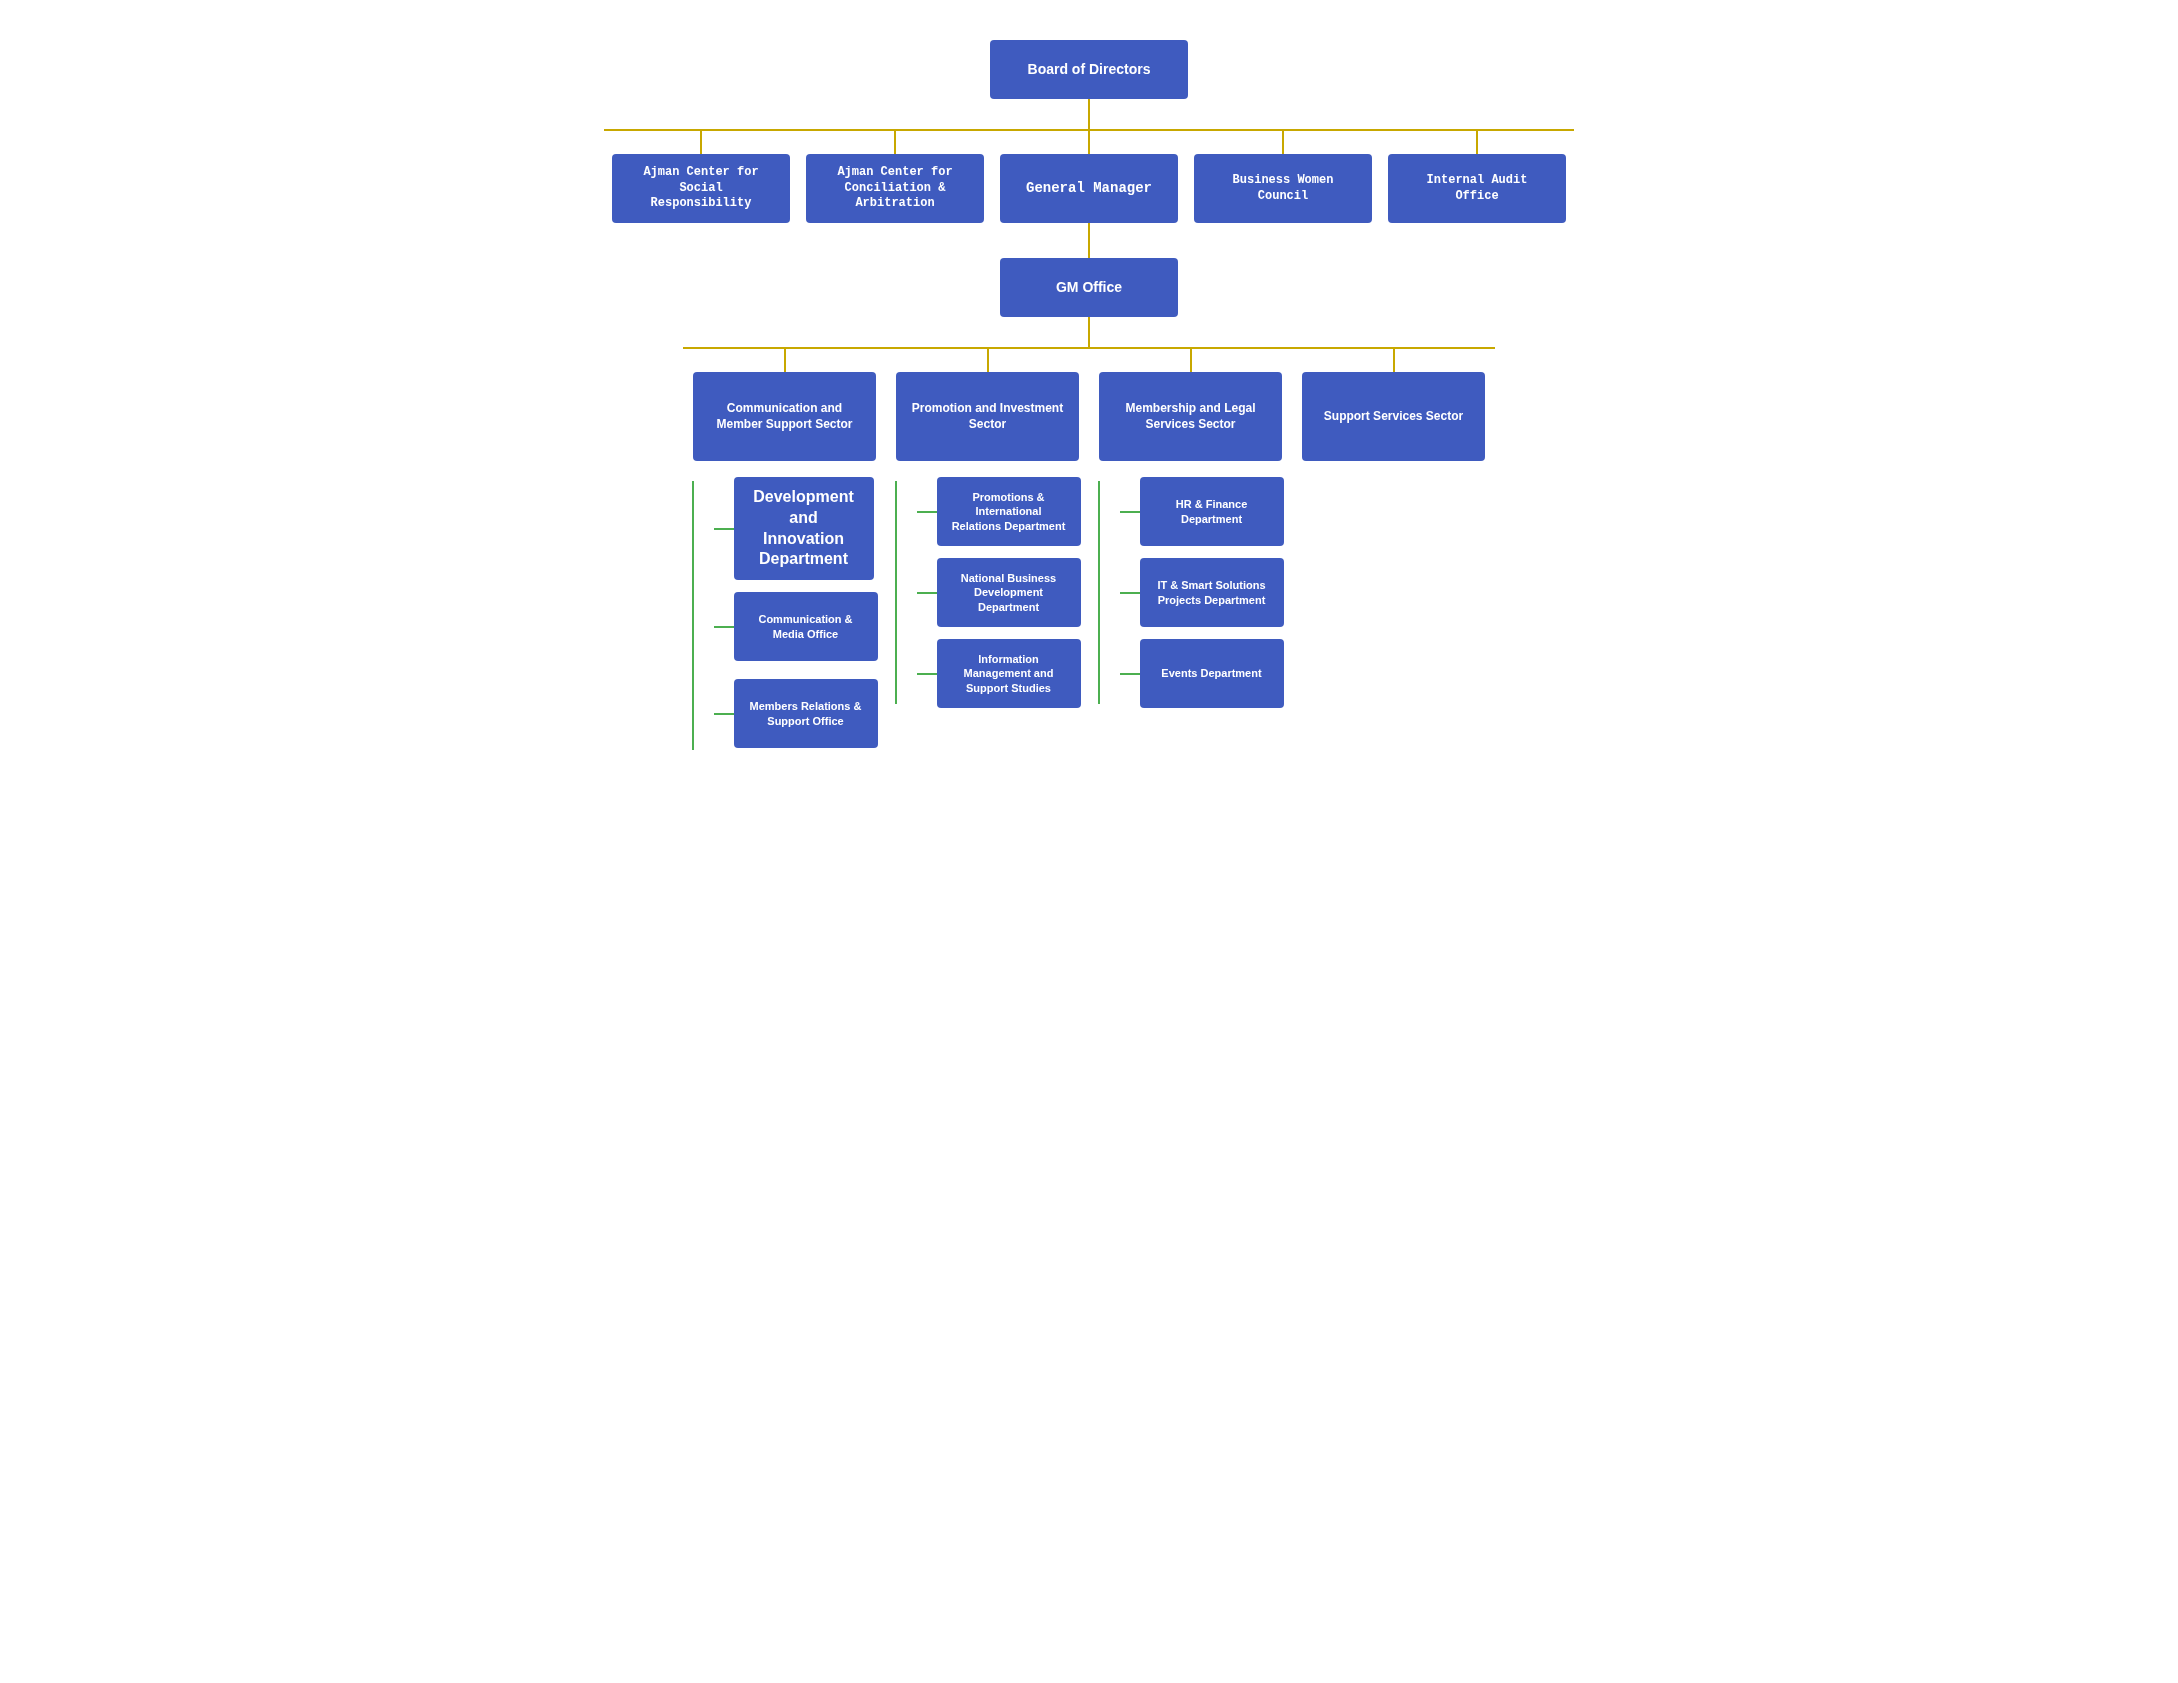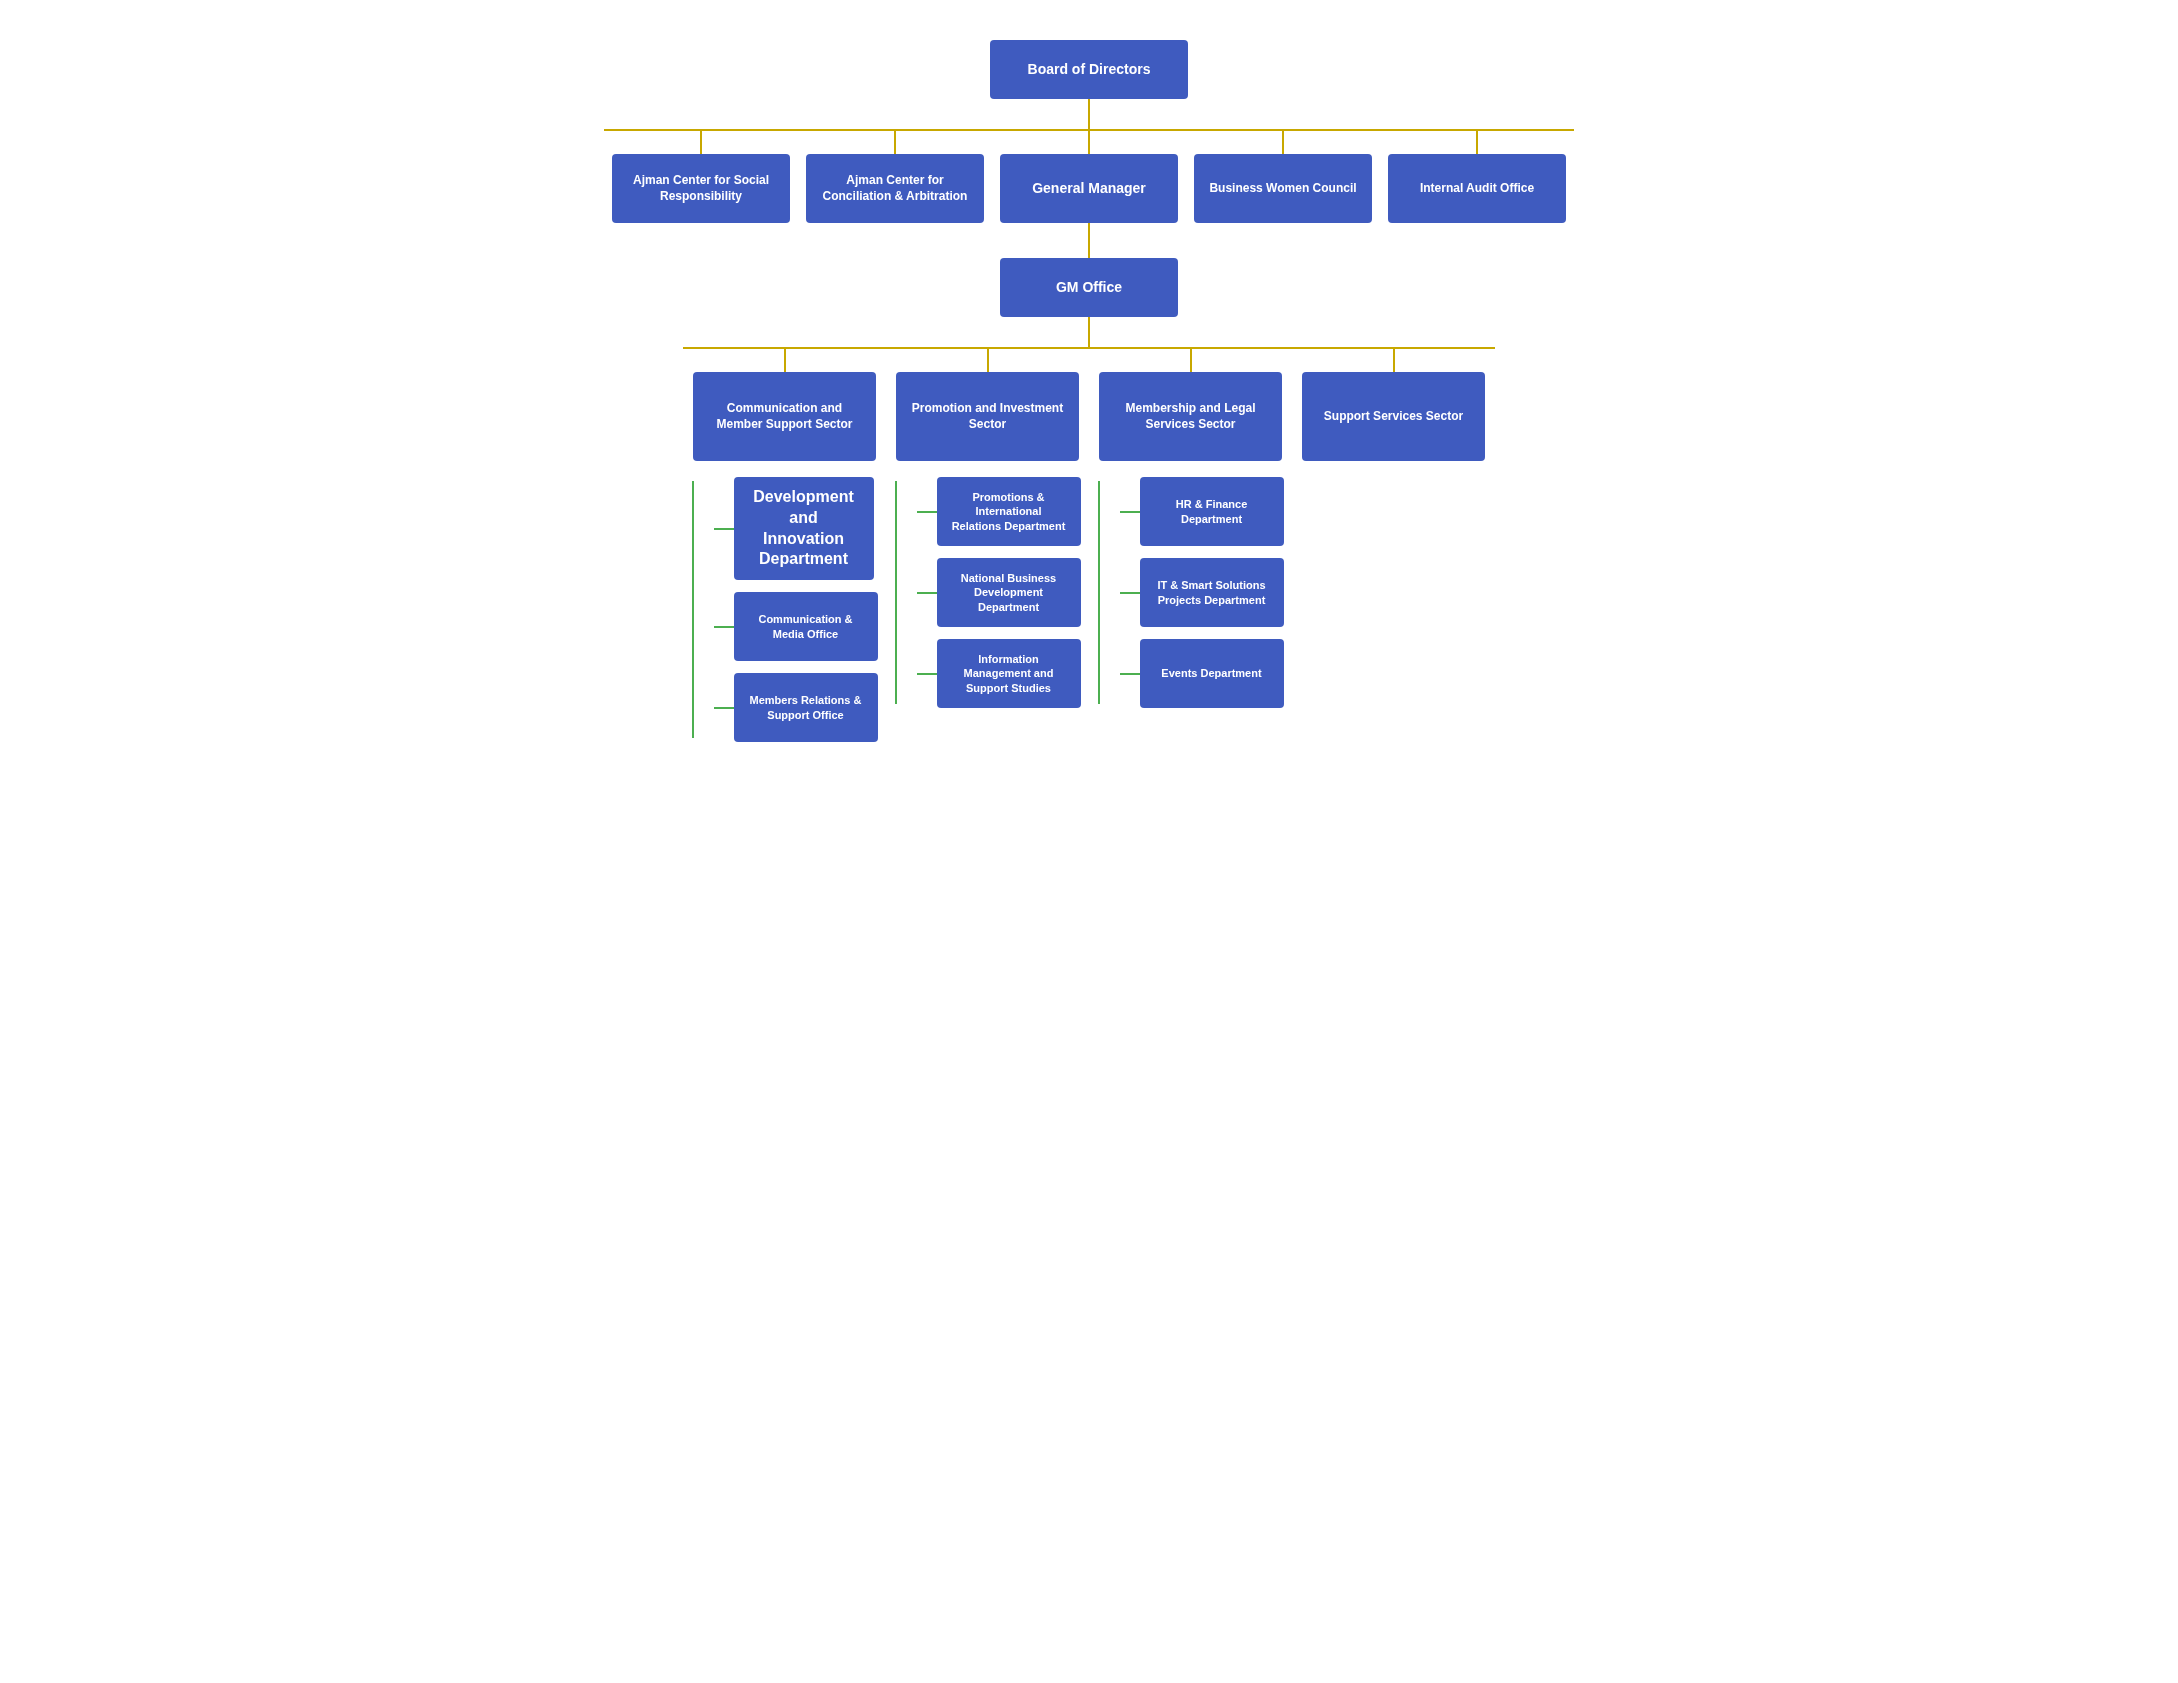--- a/index.html
+++ b/index.html
@@ -63,21 +63,21 @@
   <div class="l2-item">
     <div class="node w200 mh60 fs14">
       <span class="node-text">Board of Directors</span>
     </div>
 
     <div style="width:2px;height:30px;background:#c8a800;"></div>
   </div>
 
   <div style="display:flex;flex-direction:column;align-items:center;width:100%;">
 
-    <div style="display:flex;align-items:flex-start;position:relative;width:970px;">
+    <div style="display:flex;align-items:flex-start;position:relative;width:970px;font-family:Liberation Mono, monospace;">
 
       <div style="position:absolute;top:0;left:0;right:0;height:2px;background:#c8a800;"></div>
 
       <div style="display:flex;flex-direction:column;align-items:center;width:194px;">
         <div style="width:2px;height:25px;background:#c8a800;"></div>
         <div class="node w180 mh70 fs12">
           <span class="node-text">Ajman Center for Social Responsibility</span>
         </div>
       </div>
 
@@ -169,21 +169,21 @@
             </div>
           </div>
 
           <div style="display:flex;align-items:center;margin:6px 0;">
             <div style="width:20px;height:2px;background:#4CAF50;"></div>
             <div class="node fs11" style="width:144px;min-height:69px;font-size:11px;">
               <span class="node-text">Communication &amp; Media Office</span>
             </div>
           </div>
 
-          <div style="display:flex;align-items:center;margin:6px 0;">
+          <div style="display:flex;align-items:center;margin:12px 0;">
             <div style="width:20px;height:2px;background:#4CAF50;"></div>
             <div class="node fs11" style="width:144px;min-height:69px;font-size:11px;">
               <span class="node-text">Members Relations &amp; Support Office</span>
             </div>
           </div>
         </div>
       </div>
 
       <div style="width:203px;display:flex;flex-direction:column;align-items:center;">
         <div style="display:flex;flex-direction:column;position:relative;padding-left:22px;">

